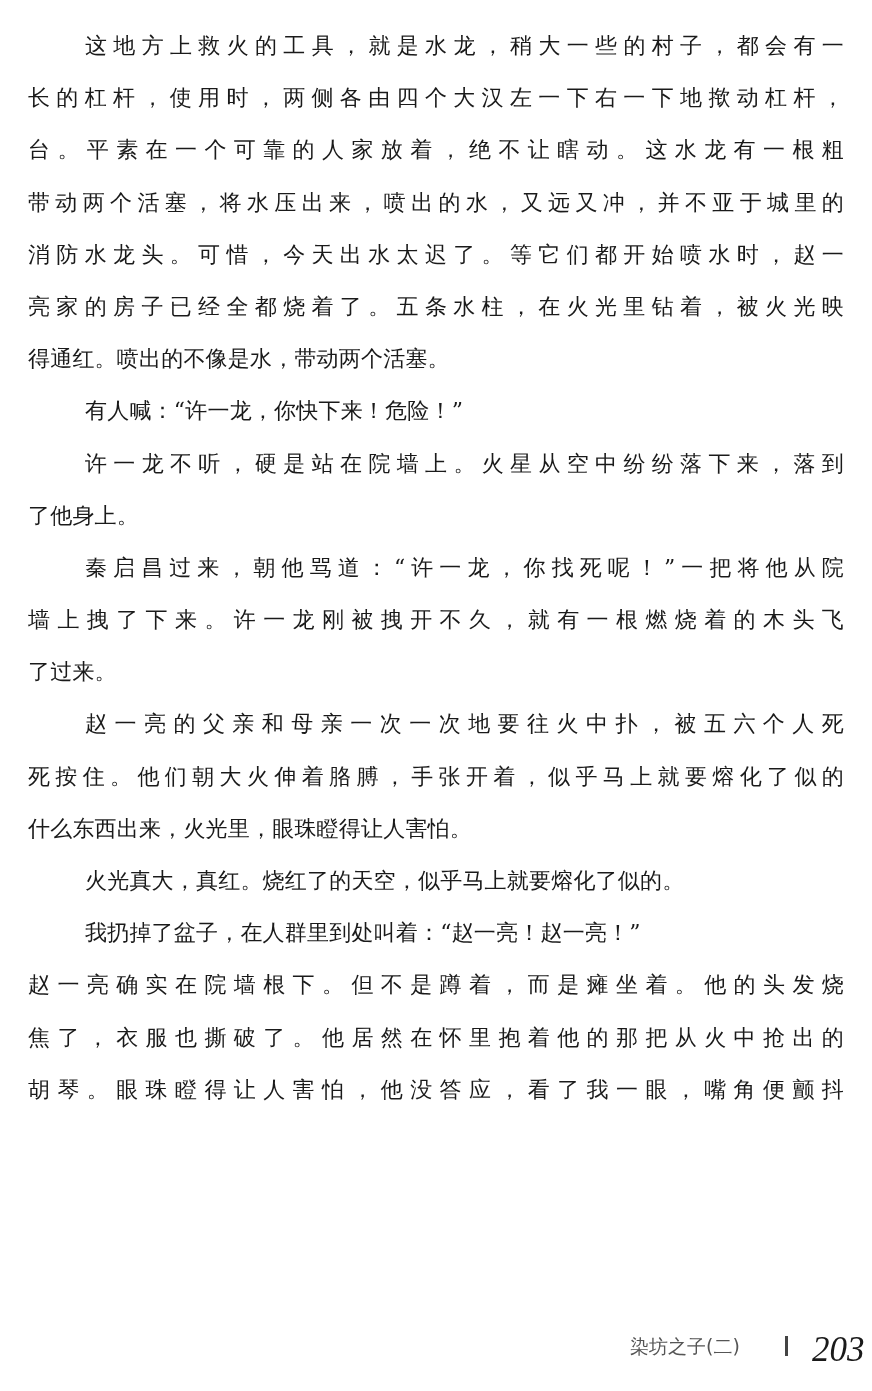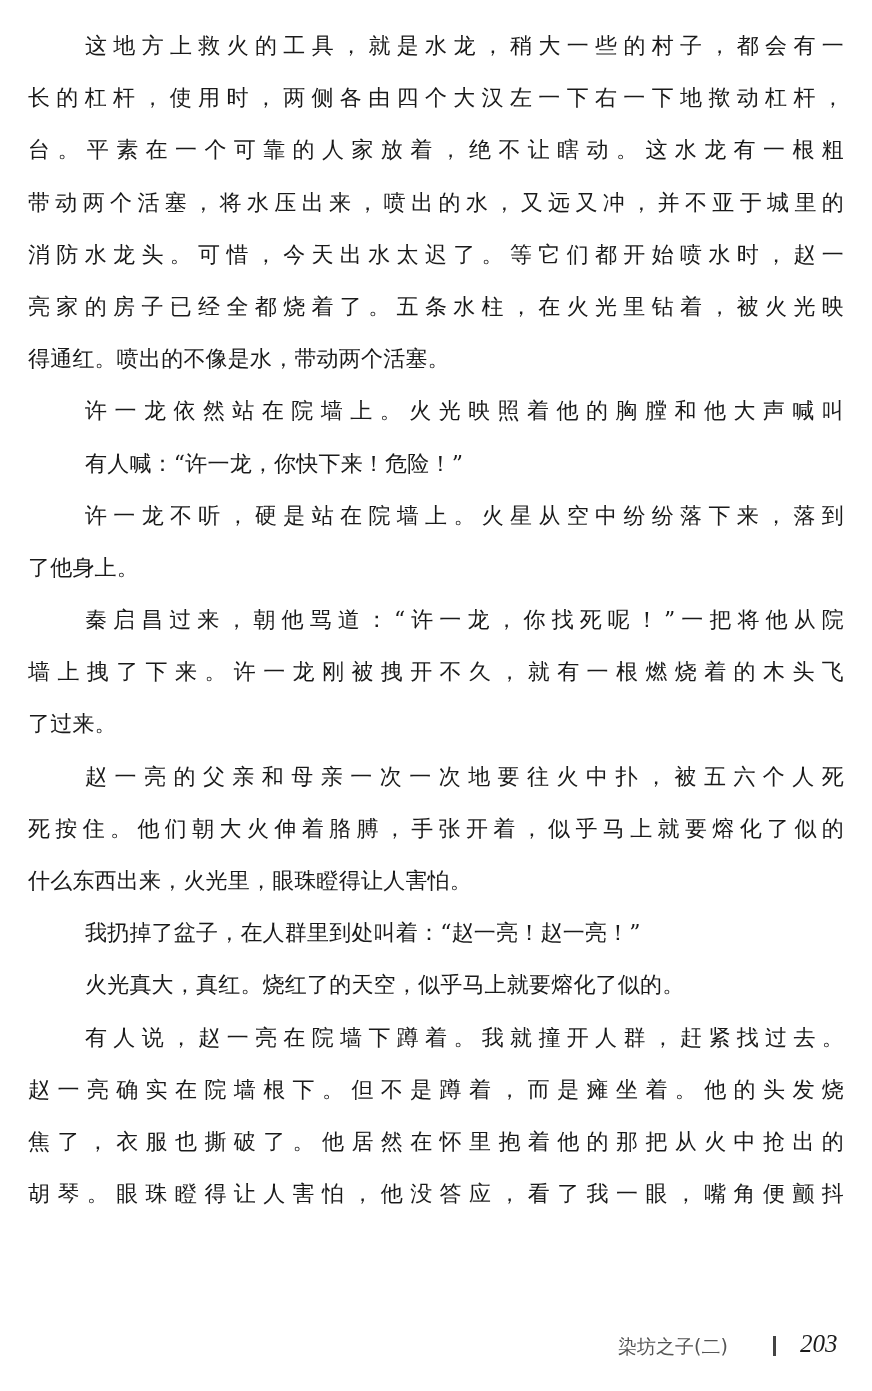--- a/index.html
+++ b/index.html
@@ -33,21 +33,21 @@
   }
   .line.last {
     text-align-last: left;
   }
   .line.indent {
     padding-left: 57px;
   }
   .footer {
     position: absolute;
     top: 1330px;
-    left: 0;
+    left: 12px;
     width: 780px;
     height: 40px;
   }
   .footer-title {
     position: absolute;
     left: 618px;
     top: 4px;
     font-family: "DejaVu Sans", "Liberation Sans", sans-serif;
     font-size: 19px;
     color: #555555;
@@ -60,48 +60,46 @@
     width: 3px;
     height: 20px;
     background: #444444;
   }
   .footer-page {
     position: absolute;
     left: 800px;
     top: 0px;
     font-family: "Liberation Serif", "DejaVu Serif", serif;
     font-style: italic;
-    font-size: 25px;
+    font-size: 35px;
     color: #1a1a1a;
   }
 </style>
 </head>
 <body>
 
 <div class="page-body">
   <div class="line indent">这地方上救火的工具，就是水龙，稍大一些的村子，都会有一</div>
   <div class="line">长的杠杆，使用时，两侧各由四个大汉左一下右一下地揿动杠杆，</div>
   <div class="line">台。平素在一个可靠的人家放着，绝不让瞎动。这水龙有一根粗</div>
   <div class="line">带动两个活塞，将水压出来，喷出的水，又远又冲，并不亚于城里的</div>
   <div class="line">消防水龙头。可惜，今天出水太迟了。等它们都开始喷水时，赵一</div>
   <div class="line">亮家的房子已经全都烧着了。五条水柱，在火光里钻着，被火光映</div>
   <div class="line last">得通红。喷出的不像是水，带动两个活塞。</div>
-  <div class="line indent">许一龙依然站在院墙上。火光映照着他的胸膛和他大声喊叫</div>
   <div class="line indent last">有人喊：“许一龙，你快下来！危险！”</div>
   <div class="line indent">许一龙不听，硬是站在院墙上。火星从空中纷纷落下来，落到</div>
   <div class="line last">了他身上。</div>
   <div class="line indent">秦启昌过来，朝他骂道：“许一龙，你找死呢！”一把将他从院</div>
   <div class="line">墙上拽了下来。许一龙刚被拽开不久，就有一根燃烧着的木头飞</div>
   <div class="line last">了过来。</div>
   <div class="line indent">赵一亮的父亲和母亲一次一次地要往火中扑，被五六个人死</div>
   <div class="line">死按住。他们朝大火伸着胳膊，手张开着，似乎马上就要熔化了似的</div>
   <div class="line last">什么东西出来，火光里，眼珠瞪得让人害怕。</div>
+  <div class="line indent last">火光真大，真红。烧红了的天空，似乎马上就要熔化了似的。</div>
   <div class="line indent last">我扔掉了盆子，在人群里到处叫着：“赵一亮！赵一亮！”</div>
-  <div class="line indent last">火光真大，真红。烧红了的天空，似乎马上就要熔化了似的。</div>
-  <div class="line indent">有人说，赵一亮在院墙下蹲着。我就撞开人群，赶紧找过去。</div>
   <div class="line">赵一亮确实在院墙根下。但不是蹲着，而是瘫坐着。他的头发烧</div>
   <div class="line">焦了，衣服也撕破了。他居然在怀里抱着他的那把从火中抢出的</div>
   <div class="line">胡琴。眼珠瞪得让人害怕，他没答应，看了我一眼，嘴角便颤抖</div>
 </div>
 
 <div class="footer">
   <span class="footer-title">染坊之子(二)</span>
   <span class="footer-sep"></span>
   <span class="footer-page">203</span>
 </div>

